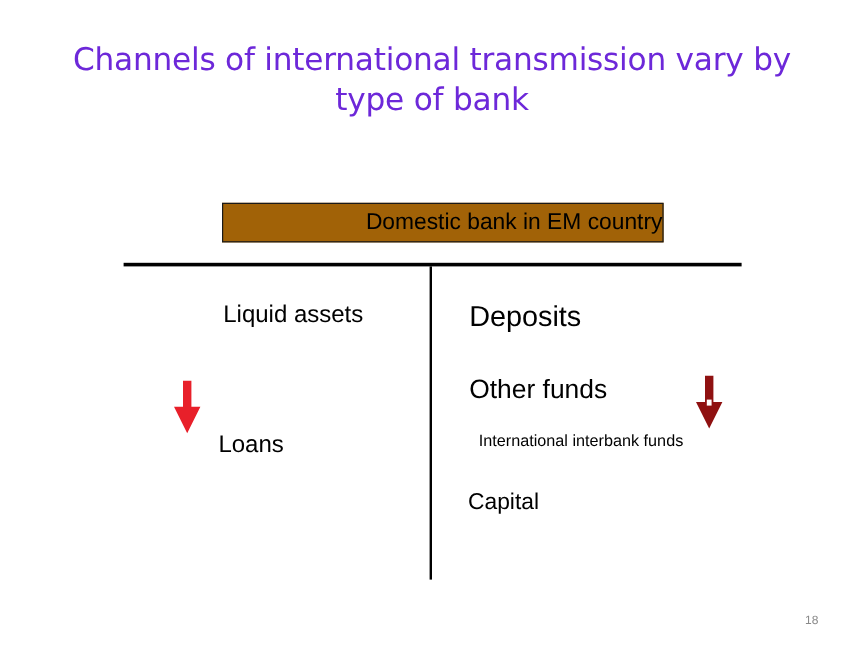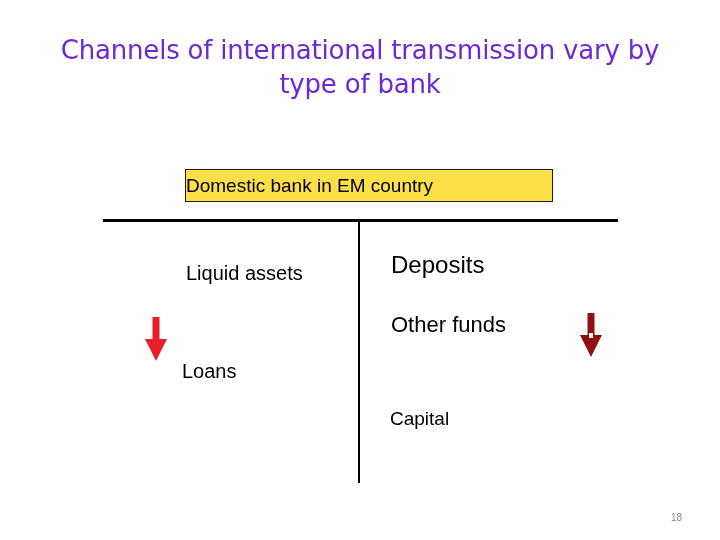--- a/index.html
+++ b/index.html
@@ -32,25 +32,25 @@
   }
 
   
   .bank-box {
     position: absolute;
     left: 185px;
     top: 169px;
     width: 368px;
     height: 33px;
     box-sizing: border-box;
-    background: #fde047;
+    background: #a16207;
     border: 1.5px solid #1a1a1a;
     display: flex;
     align-items: center;
-    justify-content: flex-start;
+    justify-content: flex-end;
   }
   .bank-box-label {
     font-family: "Liberation Sans", sans-serif;
     font-size: 19px;
     font-weight: 400;
     color: #000000;
     white-space: nowrap;
   }
 
   
@@ -76,21 +76,20 @@
     position: absolute;
     font-family: "Liberation Sans", sans-serif;
     font-weight: 400;
     color: #000000;
     white-space: nowrap;
   }
   .entry-liquid-assets {
     left: 186px;
     top: 251px;
     font-size: 20px;
-    margin-top: 11px;
   }
   .entry-loans {
     left: 182px;
     top: 324px;
     font-size: 20px;
     margin-top: 36px;
   }
 
   
   .entry-deposits {
@@ -171,17 +170,18 @@
 <div class="entry entry-deposits">Deposits</div>
 
 <div class="entry entry-other-funds">Other funds</div>
 
 <svg class="arrow arrow-interbank" viewBox="0 0 26 46">
   <polygon points="9.5,0 16.5,0 16.5,22 24,22 13,44 2,22 9.5,22" fill="#8f1111"></polygon>
   <rect x="11" y="20" width="4" height="5" fill="#ffffff"></rect>
 </svg>
 
 <div class="subnote">
+  <div class="subnote-line-1">International interbank funds</div>
 </div>
 
 <div class="entry entry-capital">Capital</div>
 
 <div class="page-number">18</div>
 
 </body></html>

